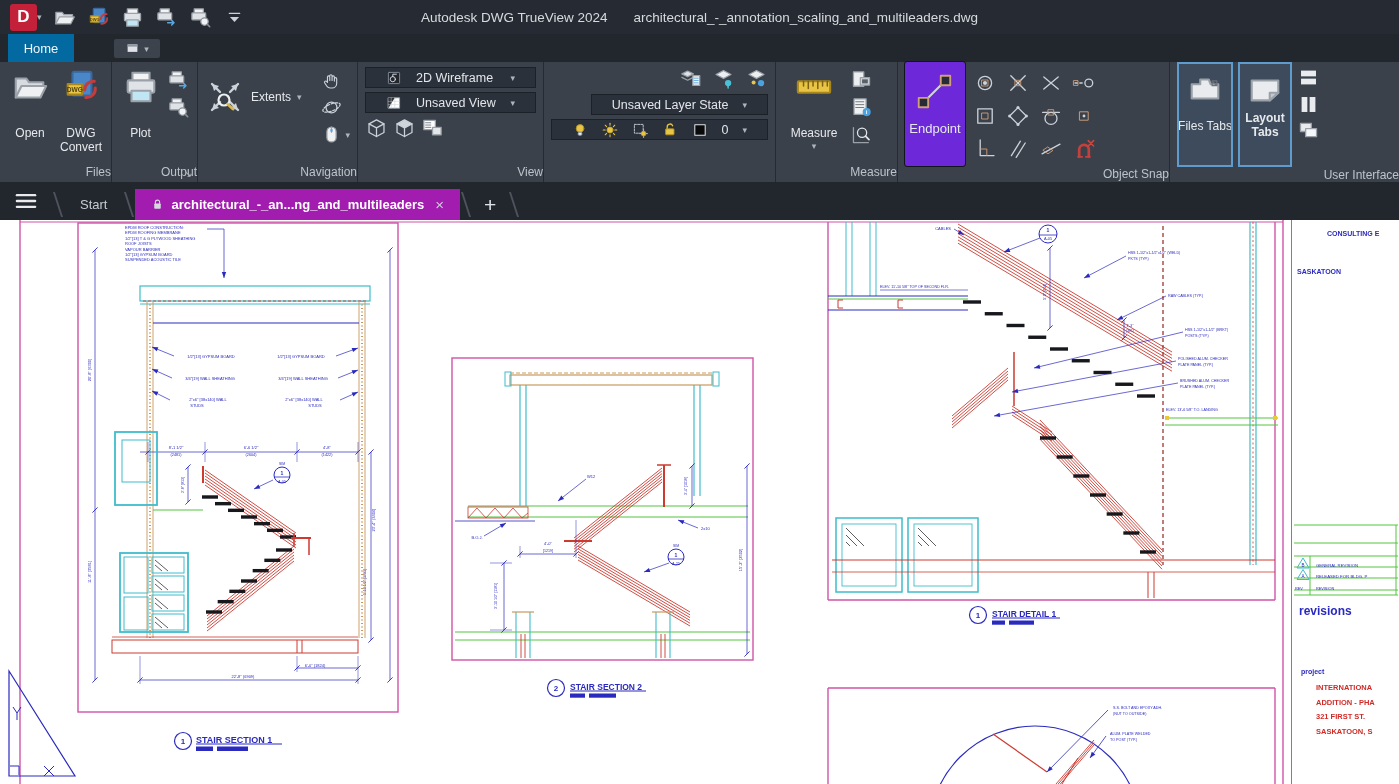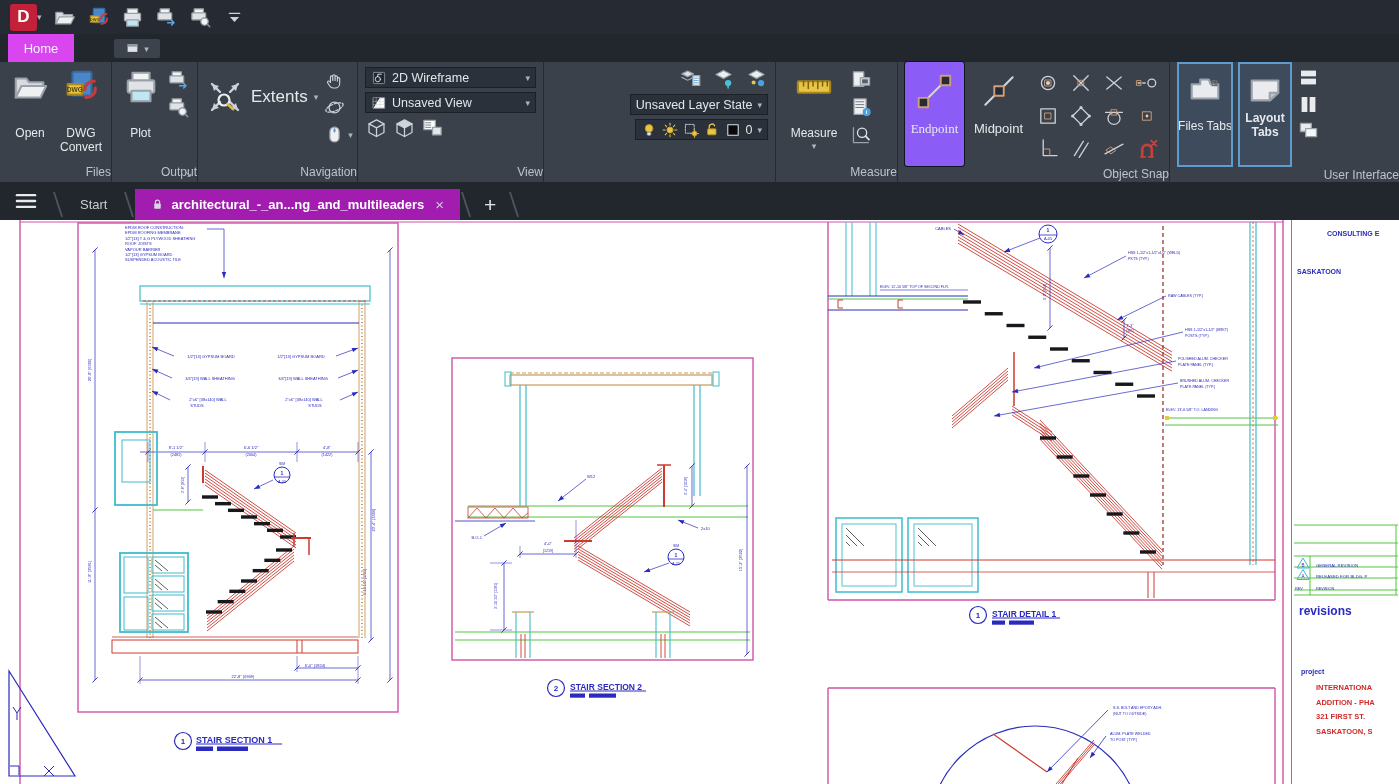--- a/index.html
+++ b/index.html
@@ -7,46 +7,46 @@
   
   .titlebar{position:absolute;top:0;left:0;right:0;height:34px;background:#262b33;display:flex;align-items:center;color:#e8eaed;}
   .qat{display:flex;align-items:center;gap:11px;padding-left:10px;}
   .logo{width:27px;height:27px;background:#c3203a;border-radius:3px;color:#fff;font-weight:bold;font-size:17px;display:flex;align-items:center;justify-content:center;}
   .caret{font-size:9px;color:#aeb4bb;}
   .qicon{width:23px;height:23px;display:inline-block;}
   .title{position:absolute;left:0;right:0;text-align:center;font-size:13.5px;color:#d6dade;pointer-events:none;}
   .title .doc{margin-left:26px;}
   
   .tabrow{position:absolute;top:34px;left:0;right:0;height:28px;background:#22262d;display:flex;align-items:flex-end;}
-  .hometab{margin-left:8px;width:66px;height:28px;background:#d946ef;color:#f2f4f6;font-size:13px;display:flex;align-items:center;justify-content:center;}
+  .hometab{margin-left:8px;width:66px;height:28px;background:#0369a1;color:#f2f4f6;font-size:13px;display:flex;align-items:center;justify-content:center;}
   .panelbtn{margin-left:40px;margin-bottom:4px;width:46px;height:19px;background:#3c434d;border-radius:2px;display:flex;align-items:center;justify-content:center;gap:4px;}
   .panelbtn .qicon{width:15px;height:15px;}
   
   .ribbon{position:absolute;top:62px;left:0;right:0;height:120px;background:#3a414b;display:flex;color:#e6e9ec;}
   .panel{height:120px;display:flex;flex-direction:column;border-right:1px solid #262b31;box-sizing:border-box;flex:0 0 auto;}
   .pbody{flex:1;display:flex;align-items:flex-start;padding:5px 7px 0 7px;gap:5px;}
   .plabel{height:20px;display:flex;align-items:center;justify-content:flex-end;font-size:12px;color:#bdc3ca;gap:6px;position:relative;}
   .launcher{position:absolute;right:5px;bottom:3px;font-size:10px;color:#aeb4bb;}
   .bigbtn{display:flex;flex-direction:column;align-items:center;width:56px;padding:1px 0;cursor:default;}
   .bicon{width:38px;height:38px;}
   .blabel{font-size:12px;line-height:13.5px;text-align:center;margin-top:21px;color:#e6e9ec;}
   .minicol{display:flex;flex-direction:column;gap:4px;padding-top:2px;}
   .mini{width:23px;height:23px;display:inline-block;}
   .vcol{display:flex;flex-direction:column;gap:4px;}
-  .combo{display:flex;align-items:center;background:#2b313a;border:1px solid #1c2127;height:21px;font-size:12.5px;color:#e2e6ea;padding:0 5px;gap:5px;box-sizing:border-box;}
+  .combo{display:flex;align-items:center;background:#2b313a;border:1px solid #1c2127;height:21px;font-size:12.5px;color:#e2e6ea;padding:0 20px;gap:14px;box-sizing:border-box;}
   .combo .cicon{width:16px;height:16px;flex:0 0 auto;}
   .combo .ccaret{margin-left:auto;font-size:9px;color:#aeb4bb;}
   .iconrow{display:flex;gap:5px;align-items:center;}
   .navmain{display:flex;align-items:center;gap:6px;padding-top:10px;}
   .navmain .bicon{width:40px;height:40px;}
-  .navlabel{font-size:17px;}
+  .navlabel{font-size:12px;}
   .osbig{display:flex;flex-direction:column;align-items:center;width:60px;height:104px;justify-content:flex-start;padding-top:8px;border-radius:2px;box-sizing:border-box;}
   .osbig .bicon{width:42px;height:42px;}
   .osbig .blabel{font-size:13px;margin-top:10px;}
-  .osbig.sel{background:#8b5cf6;outline:1px solid #11151d;font-family:Liberation Serif, serif;}
+  .osbig.sel{background:#6d28d9;outline:1px solid #11151d;}
   .osgrid{display:grid;grid-template-columns:repeat(4,30px);grid-auto-rows:30px;gap:3px;padding-top:6px;}
   .osgrid .mini{width:24px;height:24px;margin:auto;}
   .hl{background:#3d4b5c;outline:2px solid #5f9bcd;outline-offset:-2px;}
   
   .filetabbar{position:absolute;top:182px;left:0;right:0;height:38px;background:#22262d;display:flex;align-items:flex-end;}
   .hamb{width:52px;height:38px;display:flex;align-items:center;justify-content:center;}
   .hamb .qicon{width:26px;height:26px;}
   .ftab{height:31px;display:flex;align-items:center;font-size:13px;color:#c7ccd2;padding:0 16px;gap:7px;}
   .ftab.active{background:#a21caf;color:#fff;font-weight:bold;}
   .ftab .close{font-weight:normal;color:#c9ced4;font-size:15px;margin-left:4px;}
@@ -94,20 +94,23 @@
             <rect x="9" y="5" width="16" height="8" fill="#f2f3f5" stroke="#9aa1a8"></rect>
             <rect x="5" y="12" width="24" height="12" rx="1.5" fill="#dfe2e6" stroke="#9aa1a8"></rect>
             <circle cx="27" cy="27" r="6.5" fill="#f2f3f5" stroke="#8a929a"></circle>
             <path d="M32 32 l4 4" stroke="#8a929a" stroke-width="2.8"></path>
           </svg></span>
       <span class="qicon"><svg viewBox="0 0 40 40" width="100%" height="100%" fill="none" stroke="#ccd2d9" stroke-width="2.2" stroke-linejoin="round" stroke-linecap="round">
             <line x1="11" y1="13" x2="29" y2="13"></line>
             <path d="M12 19 h16 l-8 9 z" fill="#ccd2d9" stroke="none"></path>
           </svg></span>
     </div>
+    <div class="title">
+      <span>Autodesk DWG TrueView 2024</span><span class="doc">architectural_-_annotation_scaling_and_multileaders.dwg</span>
+    </div>
   </div>
 
   <div class="tabrow">
     <div class="hometab">Home</div>
     <div class="panelbtn">
       <span class="qicon"><svg viewBox="0 0 40 40" width="100%" height="100%" fill="none" stroke="#ccd2d9" stroke-width="2.2" stroke-linejoin="round" stroke-linecap="round">
             <rect x="7" y="9" width="26" height="20" fill="#dfe3e7" stroke="none"></rect>
             <rect x="7" y="9" width="26" height="6" fill="#8f969e" stroke="none"></rect>
           </svg></span>
       <span class="caret">▾</span>
@@ -364,27 +367,20 @@
 
     <div class="panel" style="width:272px">
       <div class="pbody" style="padding-top:0;">
         <div class="osbig sel">
           <span class="bicon"><svg viewBox="0 0 40 40" width="100%" height="100%" fill="none" stroke="#ccd2d9" stroke-width="2.2" stroke-linejoin="round" stroke-linecap="round">
                 <line x1="9" y1="31" x2="30" y2="10" stroke="#cfd4da" stroke-width="2"></line>
                 <rect x="4.5" y="26.5" width="9" height="9" fill="#262c36" stroke="#cf9f7a" stroke-width="1.8"></rect>
                 <rect x="25.5" y="5.5" width="9" height="9" fill="#262c36" stroke="#cf9f7a" stroke-width="1.8"></rect>
               </svg></span>
           <span class="blabel">Endpoint</span>
-        </div>
-        <div class="osbig">
-          <span class="bicon"><svg viewBox="0 0 40 40" width="100%" height="100%" fill="none" stroke="#ccd2d9" stroke-width="2.2" stroke-linejoin="round" stroke-linecap="round">
-                <line x1="7" y1="33" x2="33" y2="7" stroke="#cfd4da" stroke-width="2"></line>
-                <rect x="15.5" y="15.5" width="9" height="9" fill="#262c36" stroke="#cf9f7a" stroke-width="1.8"></rect>
-              </svg></span>
-          <span class="blabel">Midpoint</span>
         </div>
         <div class="osgrid">
           <span class="mini"><svg viewBox="0 0 40 40" width="100%" height="100%" fill="none" stroke="#ccd2d9" stroke-width="2.2" stroke-linejoin="round" stroke-linecap="round">
                 <circle cx="20" cy="20" r="11"></circle>
                 <circle cx="20" cy="20" r="3.5" fill="#ccd2d9" stroke="none"></circle>
                 <rect x="15" y="15" width="10" height="10" stroke="#cf9f7a" stroke-width="1.5"></rect>
               </svg></span>
           <span class="mini"><svg viewBox="0 0 40 40" width="100%" height="100%" fill="none" stroke="#ccd2d9" stroke-width="2.2" stroke-linejoin="round" stroke-linecap="round">
                 <path d="M8 8 L32 32 M32 8 L8 32"></path>
                 <rect x="15.5" y="15.5" width="9" height="9" stroke="#cf9f7a" stroke-width="1.5"></rect>

